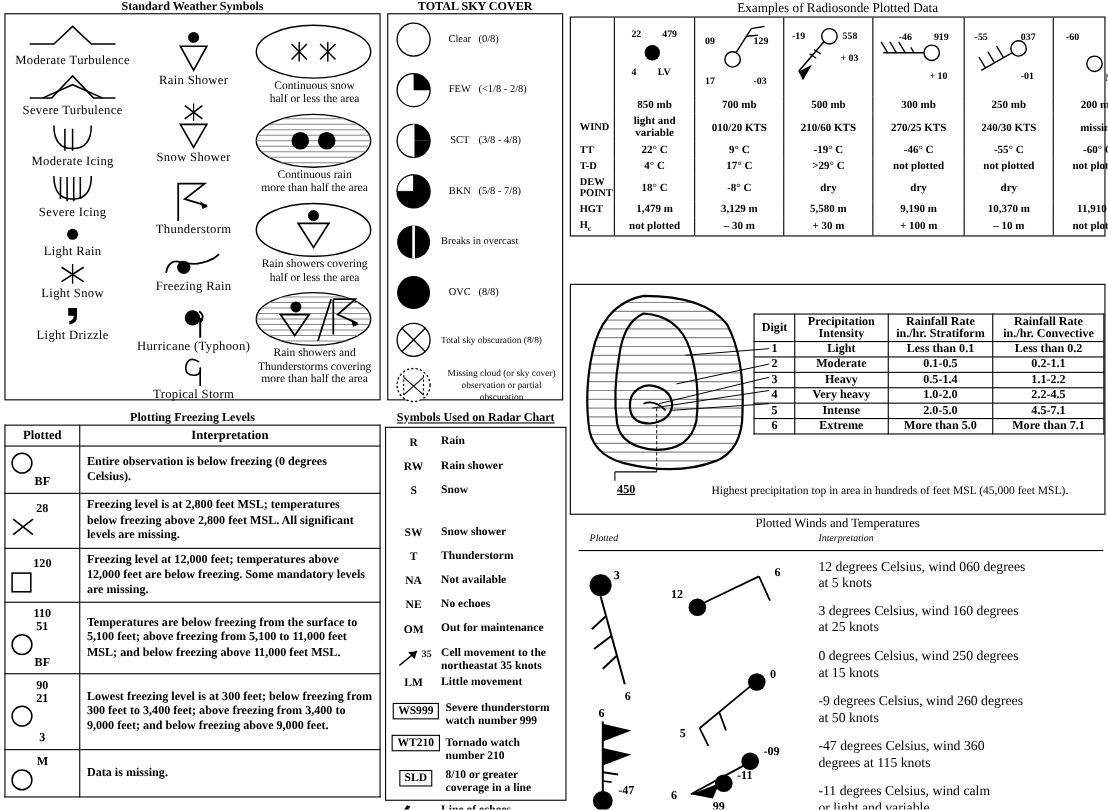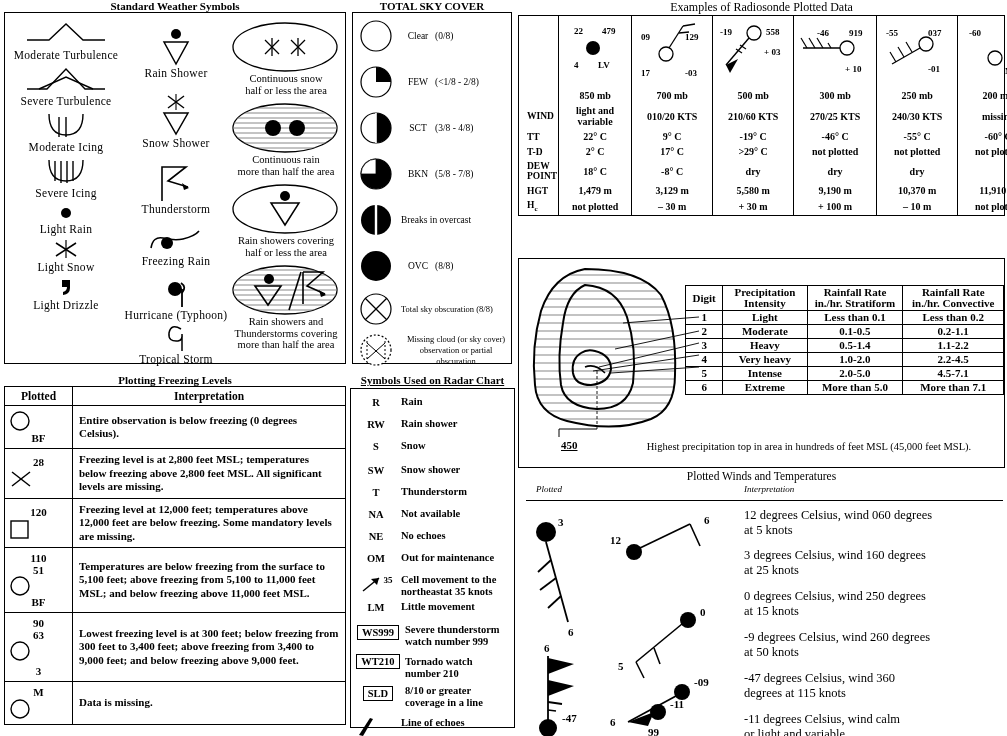--- a/index.html
+++ b/index.html
@@ -516,21 +516,21 @@
       <td>22° C</td>
       <td>9° C</td>
       <td>-19° C</td>
       <td>-46° C</td>
       <td>-55° C</td>
       <td>-60° C</td>
     </tr>
 
     <tr>
       <td class="rowhdr" style="border-left:none">T-D</td>
-      <td>2° C</td>
+      <td>4° C</td>
       <td>17° C</td>
       <td>&gt;29° C</td>
       <td>not plotted</td>
       <td>not plotted</td>
       <td>not plotted</td>
     </tr>
 
     <tr>
       <td class="rowhdr" style="border-left:none">DEW POINT</td>
       <td>18° C</td>
@@ -613,21 +613,21 @@
               <circle cx="13" cy="10" r="9" fill="none" stroke="#000" stroke-width="1.4"></circle>
             </svg>
         <div>BF</div>
       </td>
       <td class="interp">Temperatures are below freezing from the surface to 5,100 feet; above freezing from 5,100 to 11,000 feet MSL; and below freezing above 11,000 feet MSL.</td>
     </tr>
 
     <tr>
       <td class="plot">
         <div>90</div>
-        <div>63</div>
+        <div>21</div>
         <svg width="26" height="20">
               <circle cx="13" cy="10" r="9" fill="none" stroke="#000" stroke-width="1.4"></circle>
             </svg>
         <div style="margin-top:4px">3</div>
       </td>
       <td class="interp">Lowest freezing level is at 300 feet; below freezing from 300 feet to 3,400 feet; above freezing from 3,400 to 9,000 feet; and below freezing above 9,000 feet.</td>
     </tr>
 
     <tr>
       <td class="plot">
@@ -651,21 +651,21 @@
       <div class="desc">Rain</div>
     </div>
     <div class="rrow" style="margin-top:5px">
       <div class="code">RW</div>
       <div class="desc">Rain shower</div>
     </div>
     <div class="rrow" style="margin-top:5px">
       <div class="code">S</div>
       <div class="desc">Snow</div>
     </div>
-    <div class="rrow" style="margin-top:7px">
+    <div class="rrow" style="margin-top:21px">
       <div class="code">SW</div>
       <div class="desc">Snow shower</div>
     </div>
     <div class="rrow" style="margin-top:5px">
       <div class="code">T</div>
       <div class="desc">Thunderstorm</div>
     </div>
     <div class="rrow" style="margin-top:5px">
       <div class="code">NA</div>
       <div class="desc">Not available</div>

